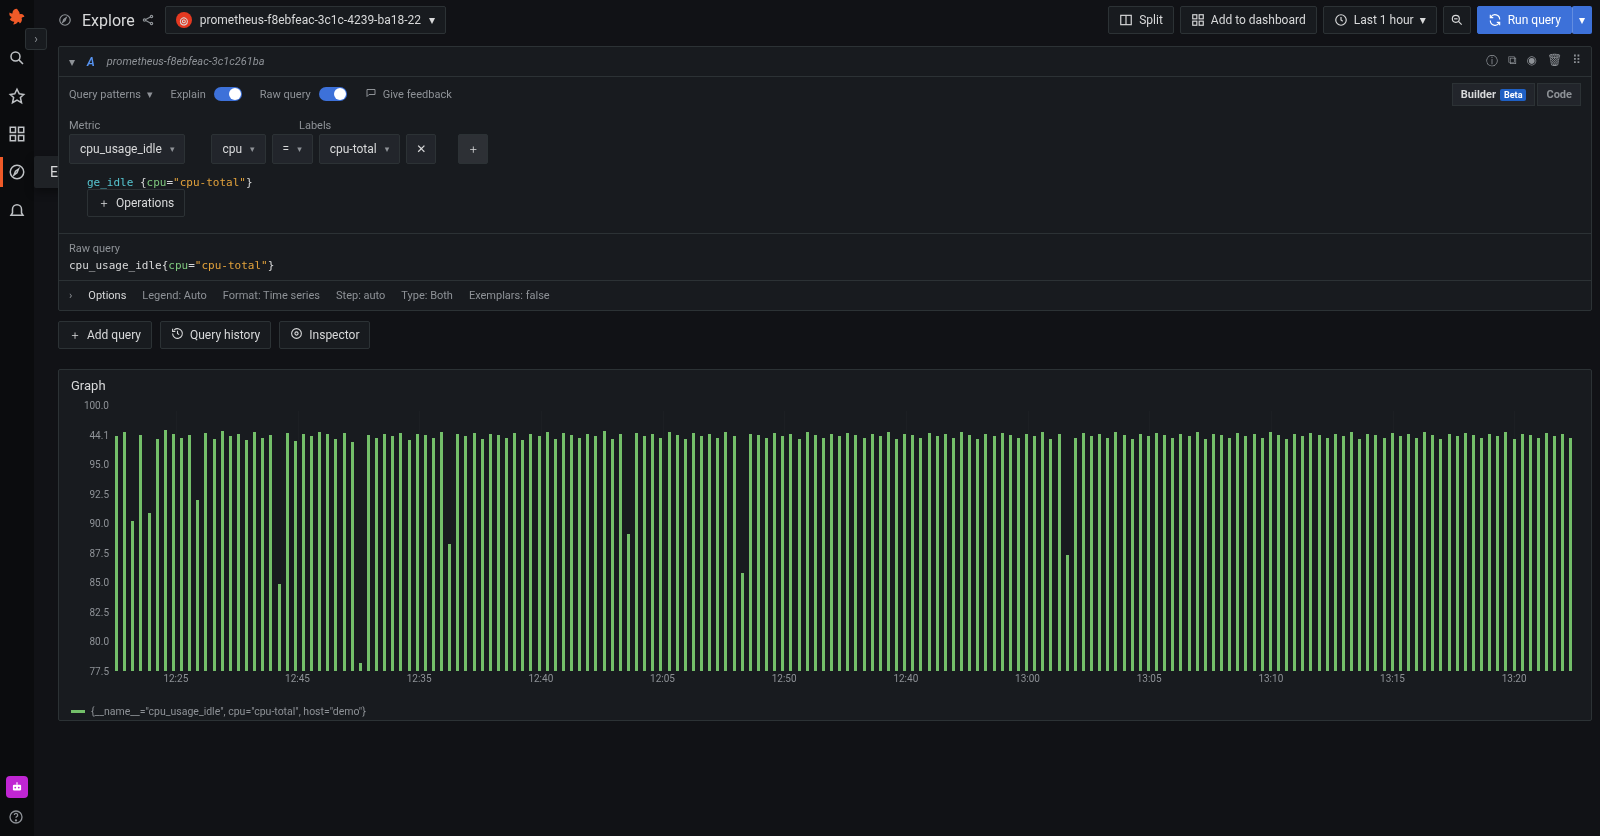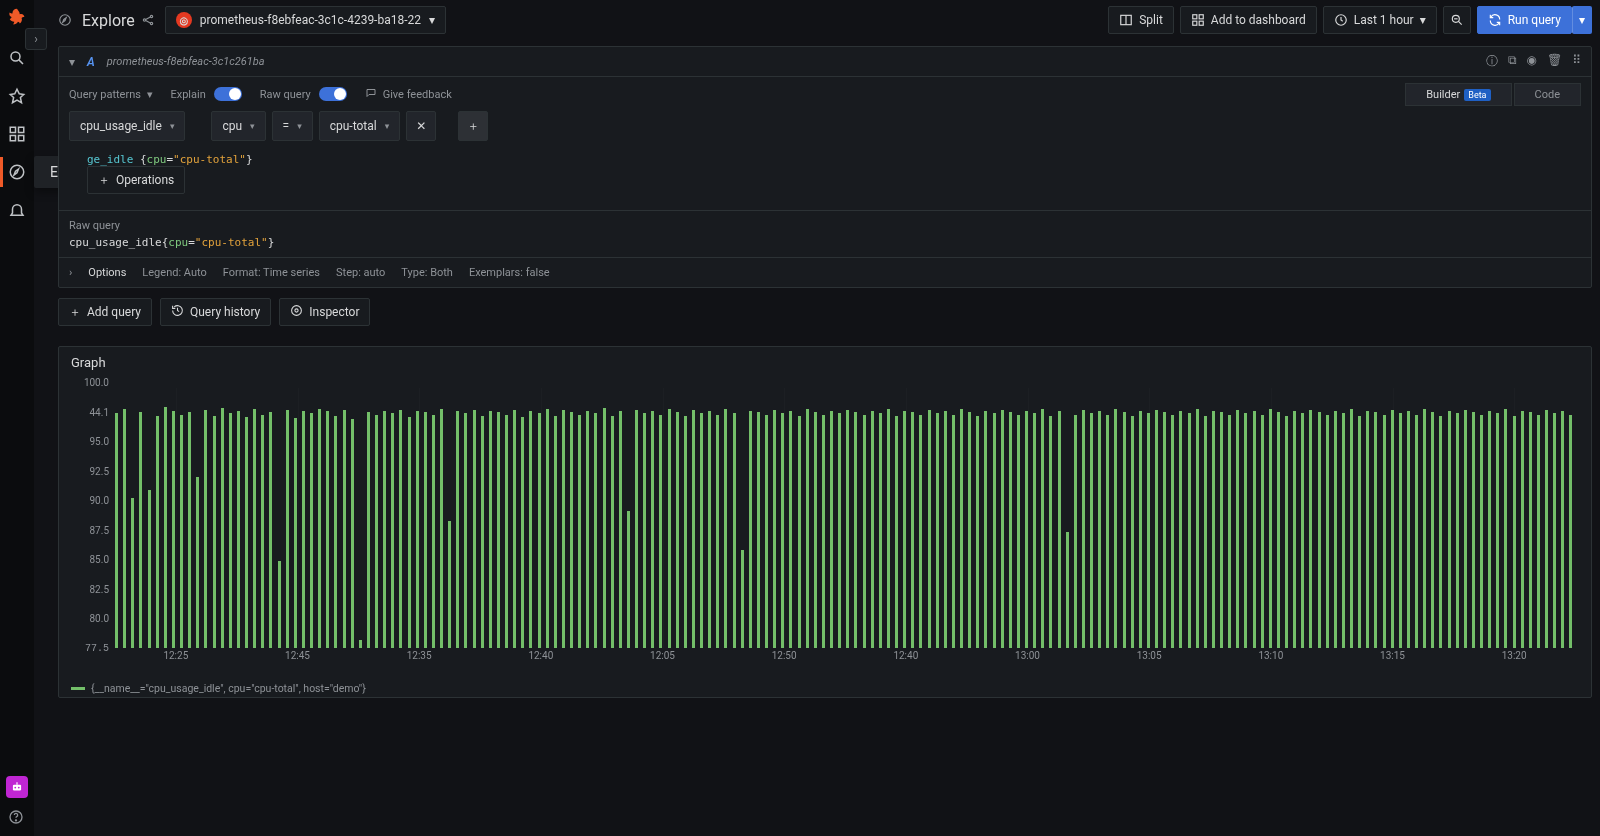--- a/index.html
+++ b/index.html
@@ -71,21 +71,21 @@
   .query-header .chev { color:var(--text-dim); cursor:pointer;}
   .query-header .qletter { color:var(--blue-text); font-style:italic; font-weight:600;}
   .query-header .qname { color:var(--text-dim); font-style:italic; font-size:11px;}
   .query-header .icons-right { margin-left:auto; display:flex; gap:10px; color:var(--text-dim);}
   .query-header .icons-right span { cursor:pointer;}
 
   .query-toolbar { height:34px; display:flex; align-items:center; padding:0 10px; gap:18px; color:var(--text-dim); font-size:11px; }
   .toggle { width:28px; height:14px; background:var(--blue); border-radius:8px; position:relative; display:inline-block;}
   .toggle::after { content:""; position:absolute; right:1px; top:1px; width:12px; height:12px; background:#fff; border-radius:50%; }
   .builder-code { margin-left:auto; display:flex; gap:2px;}
-  .bc-btn { padding:4px 20px; border:1px solid var(--border); background:var(--bg-input); color:var(--text-dim); cursor:pointer; font-size:11px;}
+  .bc-btn { padding:4px 8px; border:1px solid var(--border); background:var(--bg-input); color:var(--text-dim); cursor:pointer; font-size:11px;font-weight:bold;}
   .bc-btn.active { color:var(--text);}
   .badge { background:var(--badge-blue); color:#fff; font-size:9px; padding:1px 4px; border-radius:2px; margin-left:4px;}
 
   .query-body { padding:0 10px 10px 10px; }
   .section-labels { display:flex; gap:120px; padding:8px 0 2px 0; font-size:11px; color:var(--text-dim);}
   .section-labels .l1 { width:110px; }
   .chip-row { display:flex; gap:6px; align-items:center;}
   .chip { background:var(--bg-input); border:1px solid var(--border); height:30px; display:inline-flex; align-items:center; padding:0 10px; gap:8px; border-radius:2px; color:var(--text); font-size:12px;}
   .chip .caret { font-size:9px; color:var(--text-dim);}
   .chip.square { width:30px; justify-content:center; padding:0;}
@@ -313,20 +313,24 @@
         </span>
         <div class="builder-code">
           <div class="bc-btn active">
             <span>Builder</span><span class="badge">Beta</span>
           </div>
           <div class="bc-btn">Code</div>
         </div>
       </div>
 
       <div class="query-body">
+        <div class="section-labels">
+          <span class="l1">Metric</span>
+          <span>Labels</span>
+        </div>
         <div class="chip-row">
           <div class="chip">
             <span>cpu_usage_idle</span>
               <span class="caret">▾</span>
           </div>
           <div style="width:14px;"></div>
           <div class="chip">
             <span>cpu</span>
               <span class="caret">▾</span>
           </div>
@@ -408,21 +412,21 @@
           <div class="y-axis" id="y-axis">
               <div class="y-tick" style="top: 0%;">100.0</div>
               <div class="y-tick" style="top: 11.1111%;">44.1</div>
               <div class="y-tick" style="top: 22.2222%;">95.0</div>
               <div class="y-tick" style="top: 33.3333%;">92.5</div>
               <div class="y-tick" style="top: 44.4444%;">90.0</div>
               <div class="y-tick" style="top: 55.5556%;">87.5</div>
               <div class="y-tick" style="top: 66.6667%;">85.0</div>
               <div class="y-tick" style="top: 77.7778%;">82.5</div>
               <div class="y-tick" style="top: 88.8889%;">80.0</div>
-              <div class="y-tick" style="top: 100%; font-family: Liberation Mono, monospace;">77.5</div>
+              <div class="y-tick" style="top: 100%;">77.5</div>
             </div>
           <div class="plot" id="plot">
             <div class="bars" id="bars">
                 <div class="bar" style="height: 90.2222%;"></div>
                 <div class="sp"></div>
                 <div class="bar" style="height: 92%;"></div>
                 <div class="sp"></div>
                 <div class="bar" style="height: 57.7778%;"></div>
                 <div class="sp"></div>
                 <div class="bar" style="height: 90.6667%;"></div>

